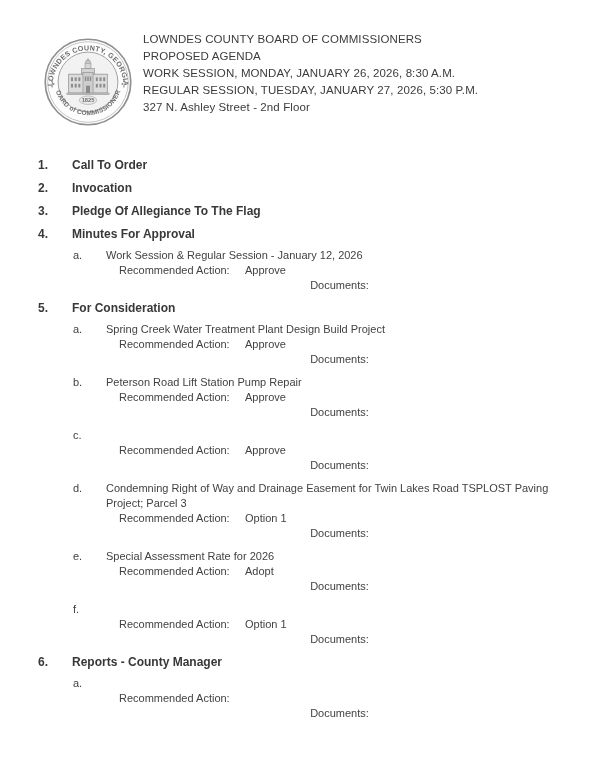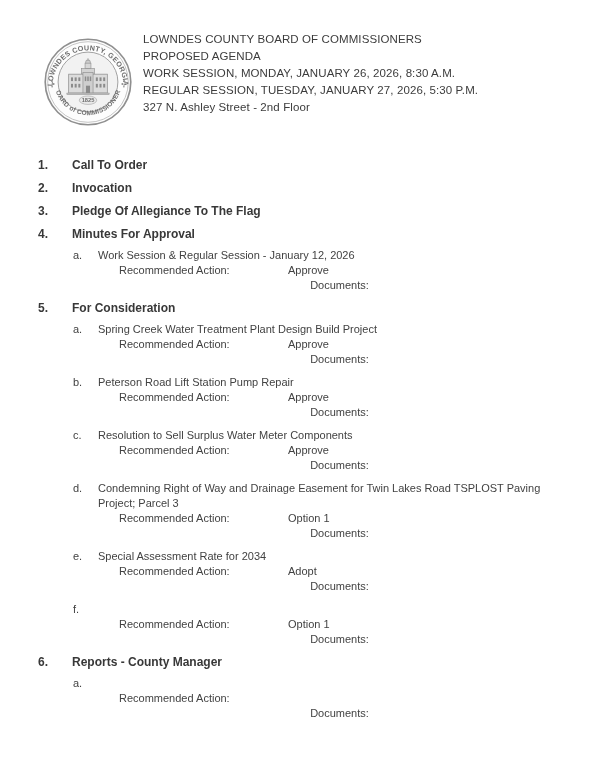--- a/index.html
+++ b/index.html
@@ -24,22 +24,22 @@
   
   .agenda{padding:0 40px 0 38px;}
   .item{margin-top:8px;}
   .item-head{display:flex;font-weight:bold;font-size:12px;line-height:15px;color:#383838;}
   .item-head .num{width:34px;flex:0 0 34px;}
   .subs .sub{margin-top:8px;}
   .subs .sub:first-child{margin-top:6px;}
   .sub{font-size:11px;line-height:15px;color:#424242;}
   .sub-head{display:flex;padding-left:35px;}
   .sub-head .letter{width:25px;flex:0 0 25px;}
-  .sub-title{max-width:457px;}
-  .ra-line{display:flex;padding-left:81px;gap:43px;}
+  .sub-title{max-width:457px;margin-left:8px;}
+  .ra-line{display:flex;padding-left:81px;}
   .ra-label{width:126px;flex:0 0 126px;}
   .doc-line{padding-left:81px;text-align:center;}
 </style>
 </head>
 <body>
 
 <div class="page">
 
   <div class="doc-header">
     <div class="seal">
@@ -183,21 +183,20 @@
             <span class="ra-value">Approve</span>
           </div>
           <div class="doc-line">
             <span>Documents:</span>
             <span></span>
           </div>
         </div>
         <div class="sub">
           <div class="sub-head">
             <span class="letter">c.</span>
-            <span class="sub-title">Resolution to Sell Surplus Water Meter Components</span>
           </div>
           <div class="ra-line">
             <span class="ra-label">Recommended Action:</span>
             <span class="ra-value">Approve</span>
           </div>
           <div class="doc-line">
             <span>Documents:</span>
             <span></span>
           </div>
         </div>
@@ -211,21 +210,21 @@
             <span class="ra-value">Option 1</span>
           </div>
           <div class="doc-line">
             <span>Documents:</span>
             <span></span>
           </div>
         </div>
         <div class="sub">
           <div class="sub-head">
             <span class="letter">e.</span>
-            <span class="sub-title">Special Assessment Rate for 2034</span>
+            <span class="sub-title">Special Assessment Rate for 2026</span>
           </div>
           <div class="ra-line">
             <span class="ra-label">Recommended Action:</span>
             <span class="ra-value">Adopt</span>
           </div>
           <div class="doc-line">
             <span>Documents:</span>
             <span></span>
           </div>
         </div>

